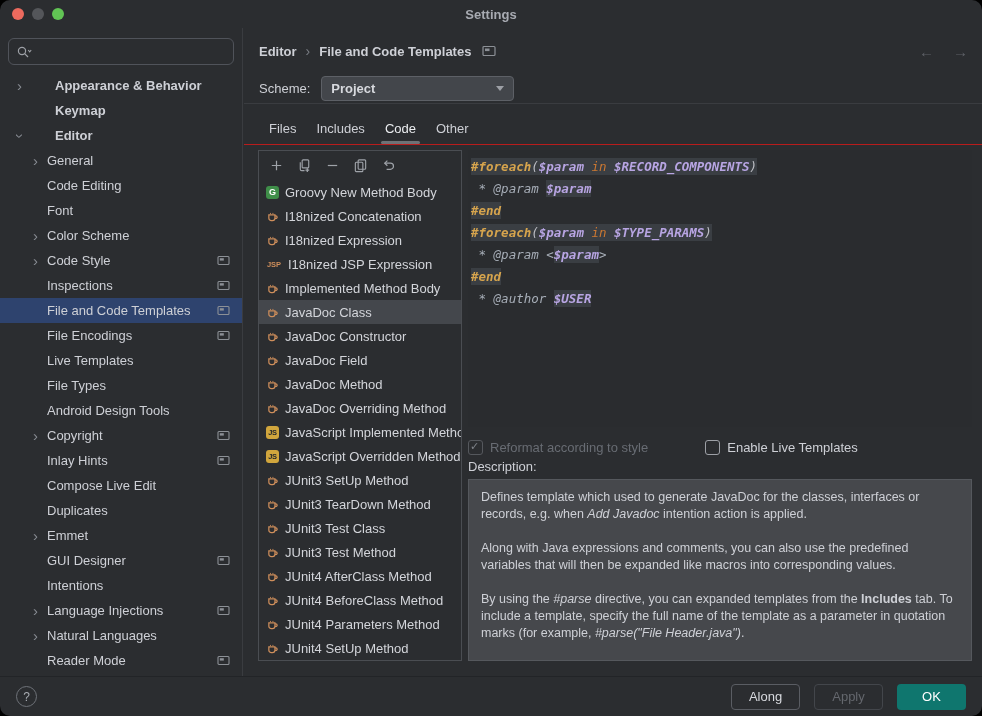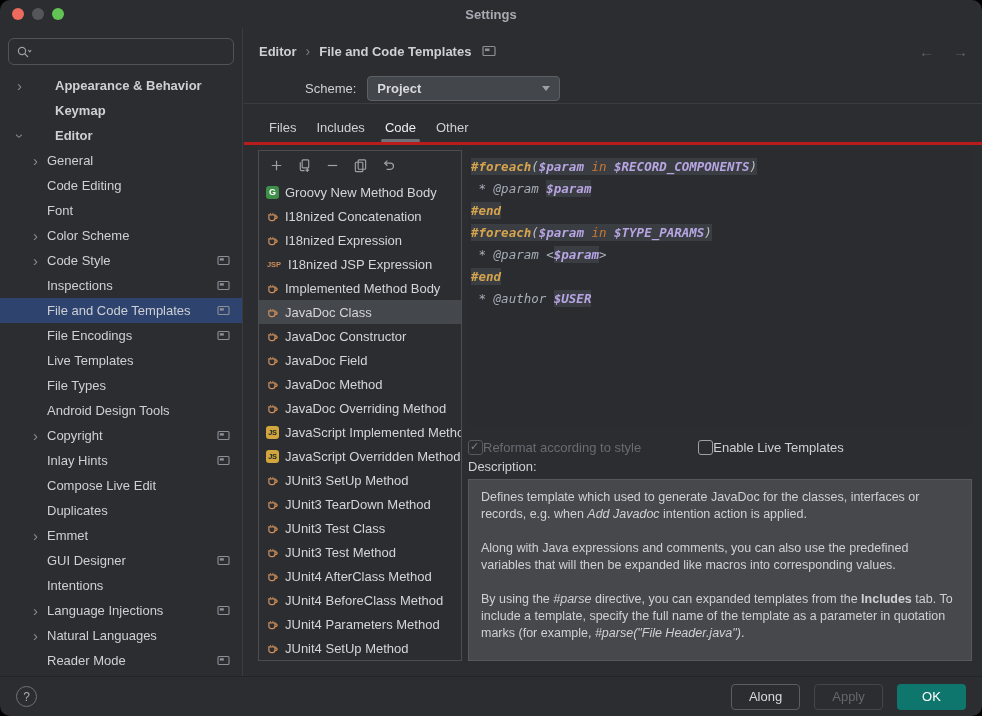--- a/index.html
+++ b/index.html
@@ -25,25 +25,25 @@
   .row.sel { background:#2E436E; }
   .row .lbl { flex:1; white-space:nowrap; overflow:hidden; padding-left:4px; }
   .row .screen { margin-right:12px; display:flex; flex:none; }
 
   
   .content { position:absolute; left:244px; top:28px; right:0; bottom:40px; }
   .crumb-row { position:absolute; top:10px; left:15px; right:14px; height:26px; display:flex; align-items:center; gap:9px; font-weight:bold; color:#CED0D6; }
   .crumb-sep { color:#797D84; font-weight:normal; font-size:14px; }
   .crumb-icon { display:flex; margin-left:2px; }
   .nav-arrows { margin-left:auto; display:flex; gap:19px; color:#5E6167; font-size:15px; font-weight:normal; }
-  .scheme-row { position:absolute; top:47px; left:15px; height:26px; display:flex; align-items:center; gap:11px;margin-left:46px; }
+  .scheme-row { position:absolute; top:47px; left:15px; height:26px; display:flex; align-items:center; gap:11px; }
   .combo { width:193px; height:25px; background:#43464B; border:1px solid #5D6066; border-radius:4px; display:flex; align-items:center; padding:0 9px; font-weight:bold; color:#D7D9DE; }
   .combo .caret { margin-left:auto; width:0; height:0; border-left:4px solid transparent; border-right:4px solid transparent; border-top:5px solid #9DA0A6; }
   .sep1 { position:absolute; top:75px; left:0; right:0; height:1px; background:#3A3C40; }
-  .tabs-row { position:absolute; top:85px; left:0; right:0; height:32px; padding-left:15px; display:flex; border-bottom:3px solid #b91c1c; }
+  .tabs-row { position:absolute; top:85px; left:0; right:0; height:32px; padding-left:15px; display:flex; border-bottom:1px solid #b91c1c; }
   .tab { padding:0 10px; display:flex; align-items:center; position:relative; color:#CED0D6; }
   .tab.active { color:#ECEEF1; }
   .tab.active::after { content:""; position:absolute; left:6px; right:6px; bottom:0; height:3px; border-radius:2px; background:#6E7277; }
 
   
   .panels { position:absolute; top:122px; left:14px; right:10px; height:511px; }
   .list-panel { position:absolute; left:0; top:0; width:204px; height:511px; border:1px solid #4A4D52; display:flex; flex-direction:column; background:#2B2D30; }
   .toolbar { height:29px; display:flex; align-items:center; gap:3px; padding:0 5px; flex:none; }
   .tbtn { width:25px; height:23px; background:none; border:none; display:flex; align-items:center; justify-content:center; padding:0; cursor:default; }
   .tpl-list { flex:1; overflow:hidden; }
@@ -61,21 +61,21 @@
   .cl span { padding:1px 0;font-style:italic; }
   .tk-dir { color:#D6A44D; font-weight:bold; }
   .tk-var { color:#B8A5E3; font-weight:bold; }
   .tk-kw  { color:#CC7832; }
   .tk-pln { color:#BCBEC4; }
   .tk-cmt { color:#A7AEB8; }
   .hl { background:#3A3E43; }
 
   
   .check-row { position:absolute; left:210px; top:287px; right:0; height:20px; display:flex; align-items:center; }
-  .cb-group { display:flex; align-items:center; }
+  .cb-group { display:flex; align-items:center; gap:7px; }
   .cb-group + .cb-group { margin-left:57px; }
   .cbox { width:15px; height:15px; border:1.5px solid #9DA0A6; border-radius:3px; position:relative; flex:none; }
   .cbox.disabled { border-color:#55585D; }
   .cbox.checked::after { content:"✓"; position:absolute; left:1px; top:-1px; font-size:11px; color:#7F838A; }
   .cb-label.disabled { color:#686C73; }
   .desc-label { position:absolute; left:210px; top:309px; color:#CED0D6; }
   .desc-box { position:absolute; left:210px; top:329px; right:0; bottom:0; background:#46484C; border:1px solid #55585D; padding:9px 12px; font-size:12.5px; color:#CED0D6; overflow:hidden; line-height:17px; }
   .dp { margin:0 0 17px 0; }
 
   

